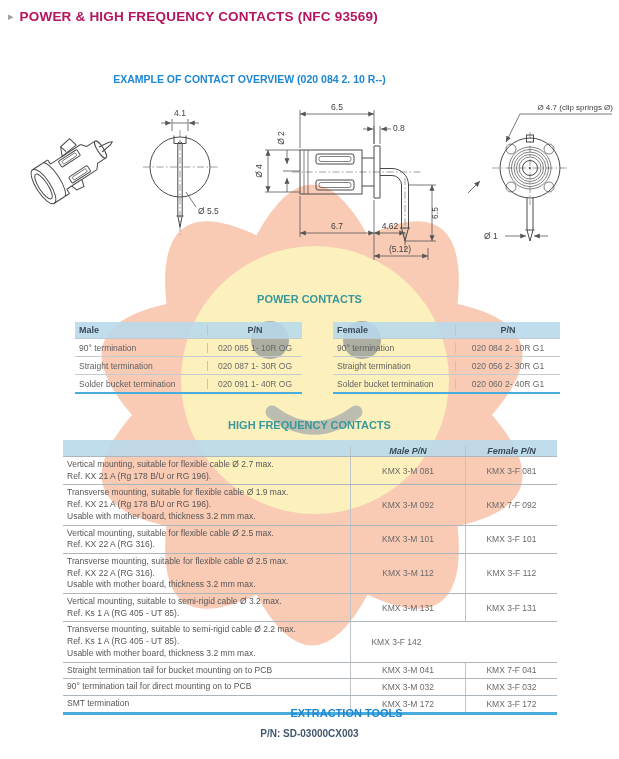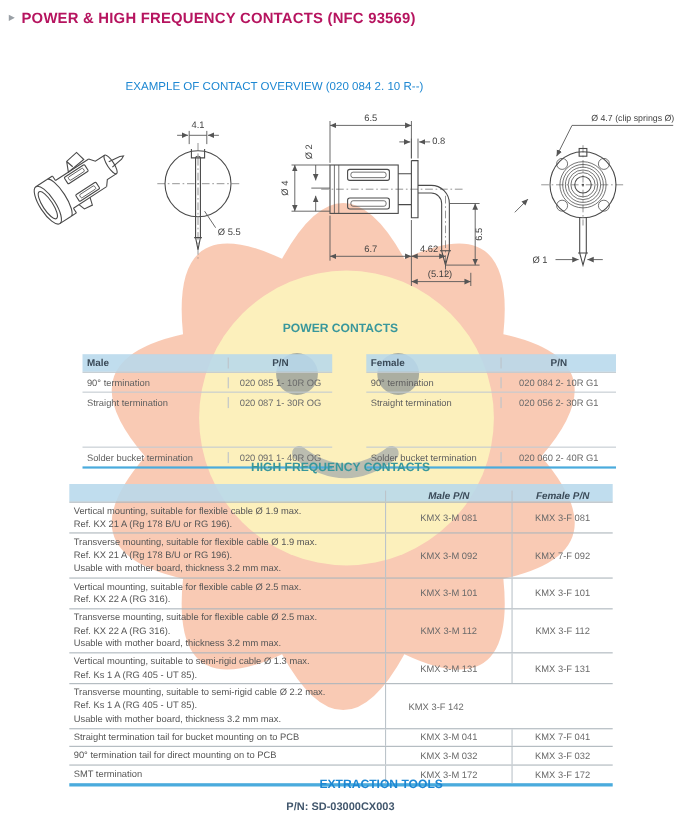--- a/index.html
+++ b/index.html
@@ -6,31 +6,31 @@
   #page{position:relative;width:619px;height:759px;background:#fff;overflow:hidden;
         font-family:"Liberation Sans",sans-serif;}
   .wm{position:absolute;left:0;top:0;z-index:0;pointer-events:none;}
   .layer{position:absolute;z-index:1;}
 
   
   .title-row{top:9px;left:8px;display:flex;align-items:center;gap:6px;width:600px;}
   .arrow{color:#9aa0a6;font-size:11px;line-height:1;}
   .h1{color:#b6145f;font-size:13.5px;font-weight:bold;letter-spacing:.2px;}
   .subtitle{top:73px;left:0;width:499px;text-align:center;color:#1d87d2;
-            font-size:10.5px;font-weight:normal;}
+            font-size:10.5px;font-weight:bold;}
   .sect-teal{left:0;width:619px;text-align:center;color:#39979b;font-size:11px;font-weight:bold;}
   .sect-blue{left:0;width:619px;text-align:center;color:#1d87d2;font-size:11px;font-weight:bold;margin-left:37px;}
   .pnline{left:0;width:619px;text-align:center;color:#41566c;font-size:10px;font-weight:bold;}
 
   
   .ptable{font-size:8.5px;color:#5f5f5f;background:rgba(255,255,255,0);}
   .ptable .hrow{display:flex;background:rgba(183,216,236,0.88);height:16px;align-items:center;
                 font-weight:bold;color:#3a4a58;font-size:9px;}
   .ptable .row{display:flex;height:17px;align-items:center;border-top:1px solid #c3cbd1;}
-  .ptable .row:last-child{border-bottom:2px solid #4aabdd;margin-top:32px;}
+  .ptable .row:last-child{border-bottom:2px solid #4aabdd;}
   .pc1{padding-left:4px;box-sizing:border-box;}
   .pc2{flex:1;text-align:center;border-left:1px solid #bcc4ca;color:#6a6a6a;}
   .ptable .hrow .pc2{color:#3a4a58;}
   .w-male .pc1{width:132px;} .w-female .pc1{width:122px;}
 
   
   .hftable{font-size:8.5px;color:#565656;width:494px;}
   .hf-header{display:flex;background:rgba(183,216,236,0.88);height:16px;align-items:flex-end;
              font-weight:bold;color:#3a4a58;font-size:9px;font-style:italic;}
   .hf-row{display:flex;border-top:1px solid #adb6bc;align-items:stretch;}
@@ -226,21 +226,21 @@
 
   <div class="layer hftable" style="left:63px;top:440px;">
     <div class="hf-header">
       <div class="hf-desc"></div>
       <div class="hf-male">Male P/N</div>
       <div class="hf-female">Female P/N</div>
     </div>
 
     <div class="hf-row">
       <div class="hf-desc">
-        <div>Vertical mounting, suitable for flexible cable Ø 1.9 max.</div>
+        <div>Vertical mounting, suitable for flexible cable Ø 2.7 max.</div>
         <div>Ref. KX 21 A (Rg 178 B/U or RG 196).</div>
       </div>
       <div class="hf-male">KMX 3-M 081</div>
       <div class="hf-female">KMX 3-F 081</div>
     </div>
 
     <div class="hf-row">
       <div class="hf-desc">
         <div>Transverse mounting, suitable for flexible cable Ø 1.9 max.</div>
         <div>Ref. KX 21 A (Rg 178 B/U or RG 196).</div>
@@ -264,21 +264,21 @@
         <div>Transverse mounting, suitable for flexible cable Ø 2.5 max.</div>
         <div>Ref. KX 22 A (RG 316).</div>
         <div>Usable with mother board, thickness 3.2 mm max.</div>
       </div>
       <div class="hf-male">KMX 3-M 112</div>
       <div class="hf-female">KMX 3-F 112</div>
     </div>
 
     <div class="hf-row">
       <div class="hf-desc">
-        <div>Vertical mounting, suitable to semi-rigid cable Ø 1.3 max.</div>
+        <div>Vertical mounting, suitable to semi-rigid cable Ø 3.2 max.</div>
         <div>Ref. Ks 1 A (RG 405 - UT 85).</div>
       </div>
       <div class="hf-male">KMX 3-M 131</div>
       <div class="hf-female">KMX 3-F 131</div>
     </div>
 
     <div class="hf-row">
       <div class="hf-desc">
         <div>Transverse mounting, suitable to semi-rigid cable Ø 2.2 max.</div>
         <div>Ref. Ks 1 A (RG 405 - UT 85).</div>

